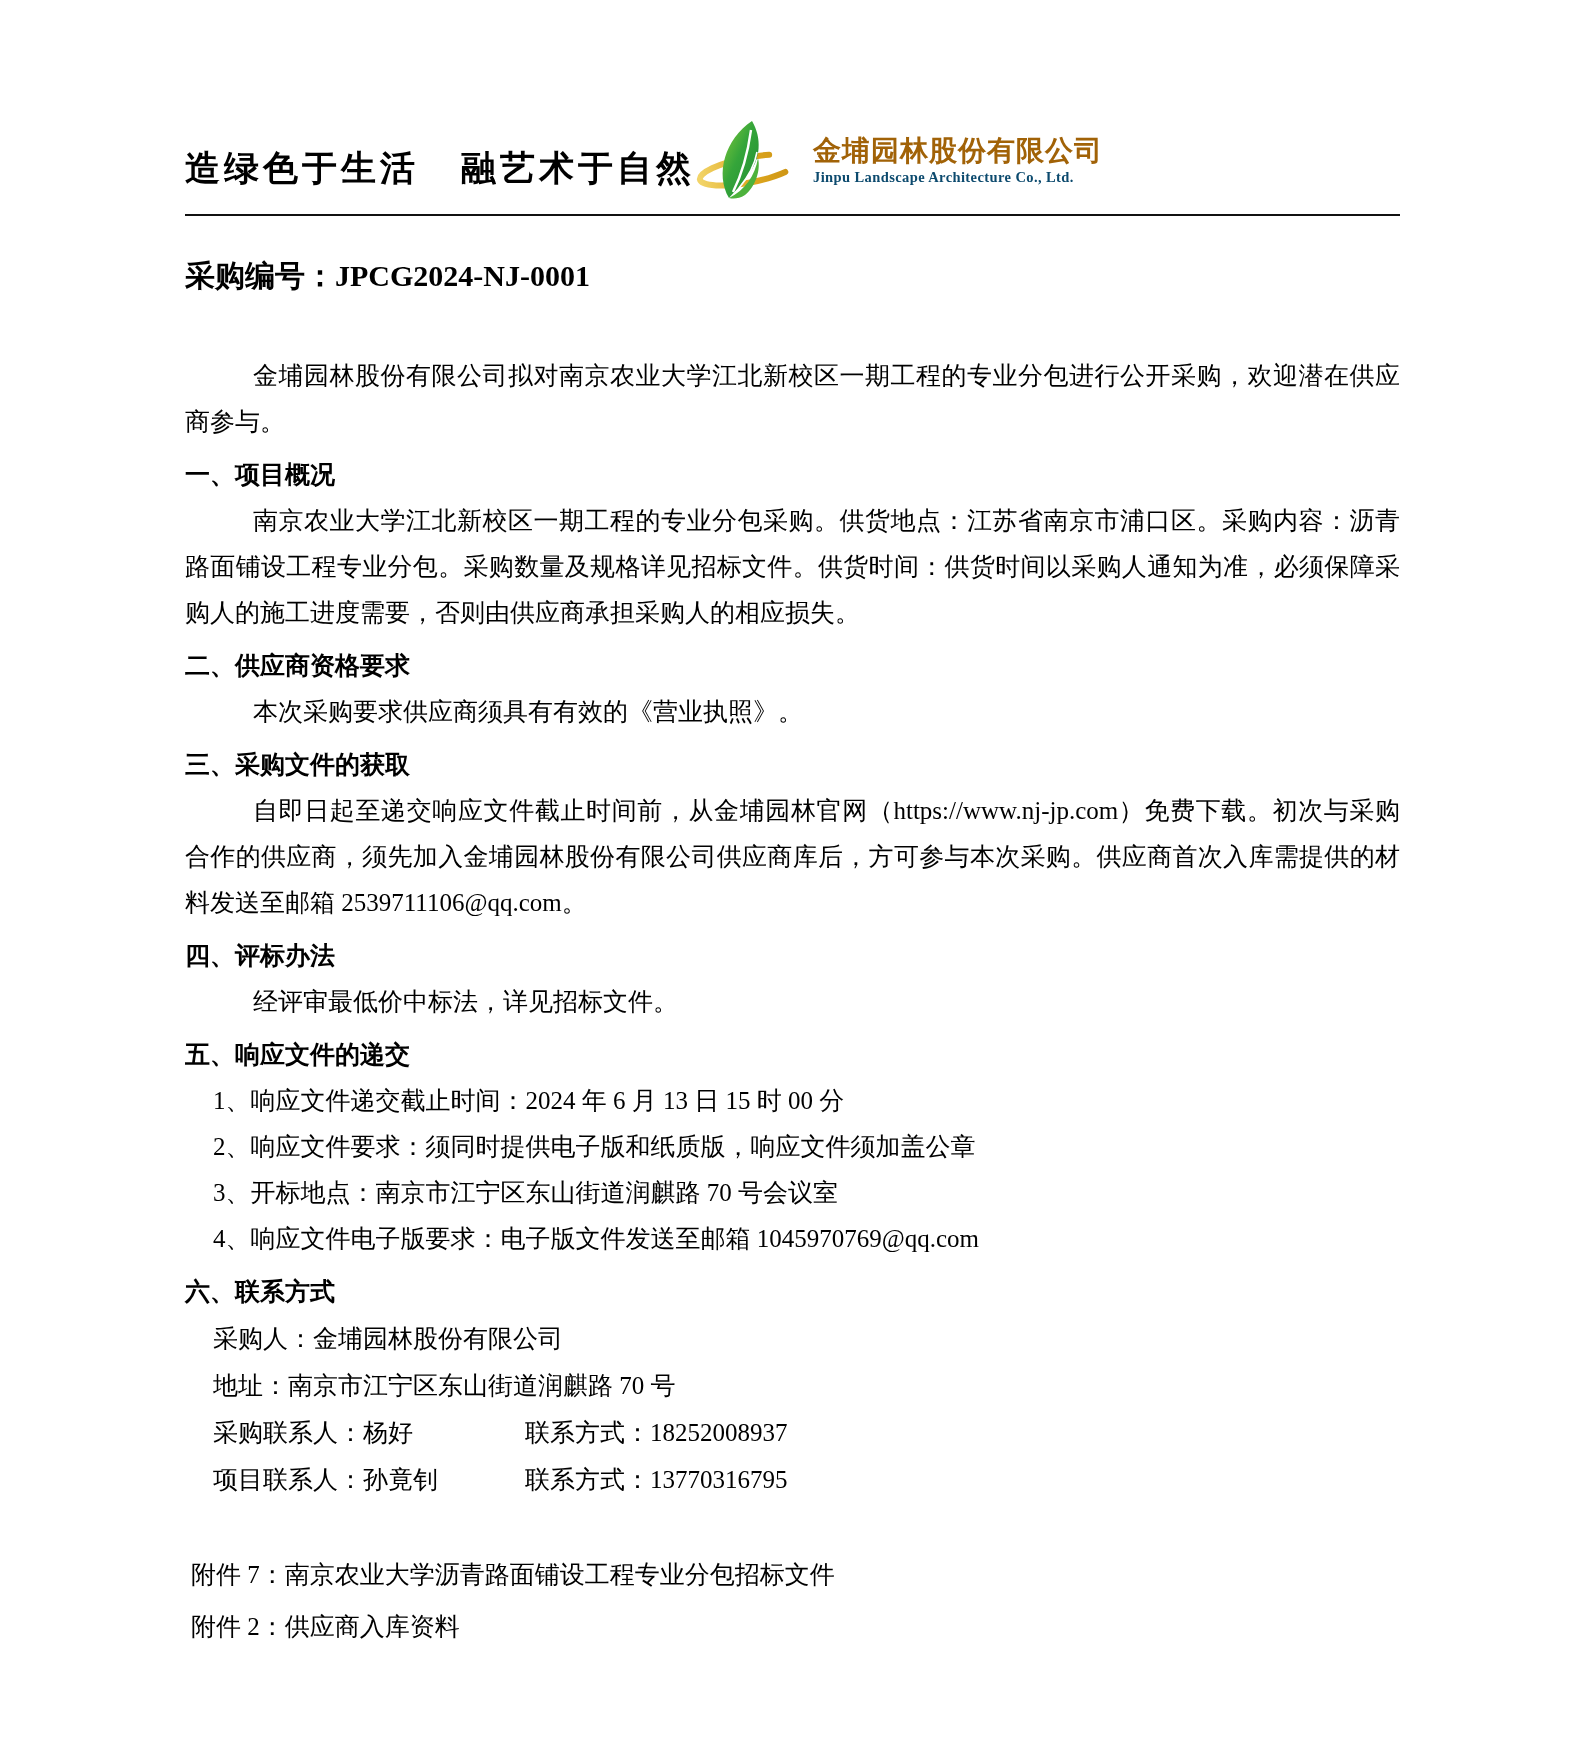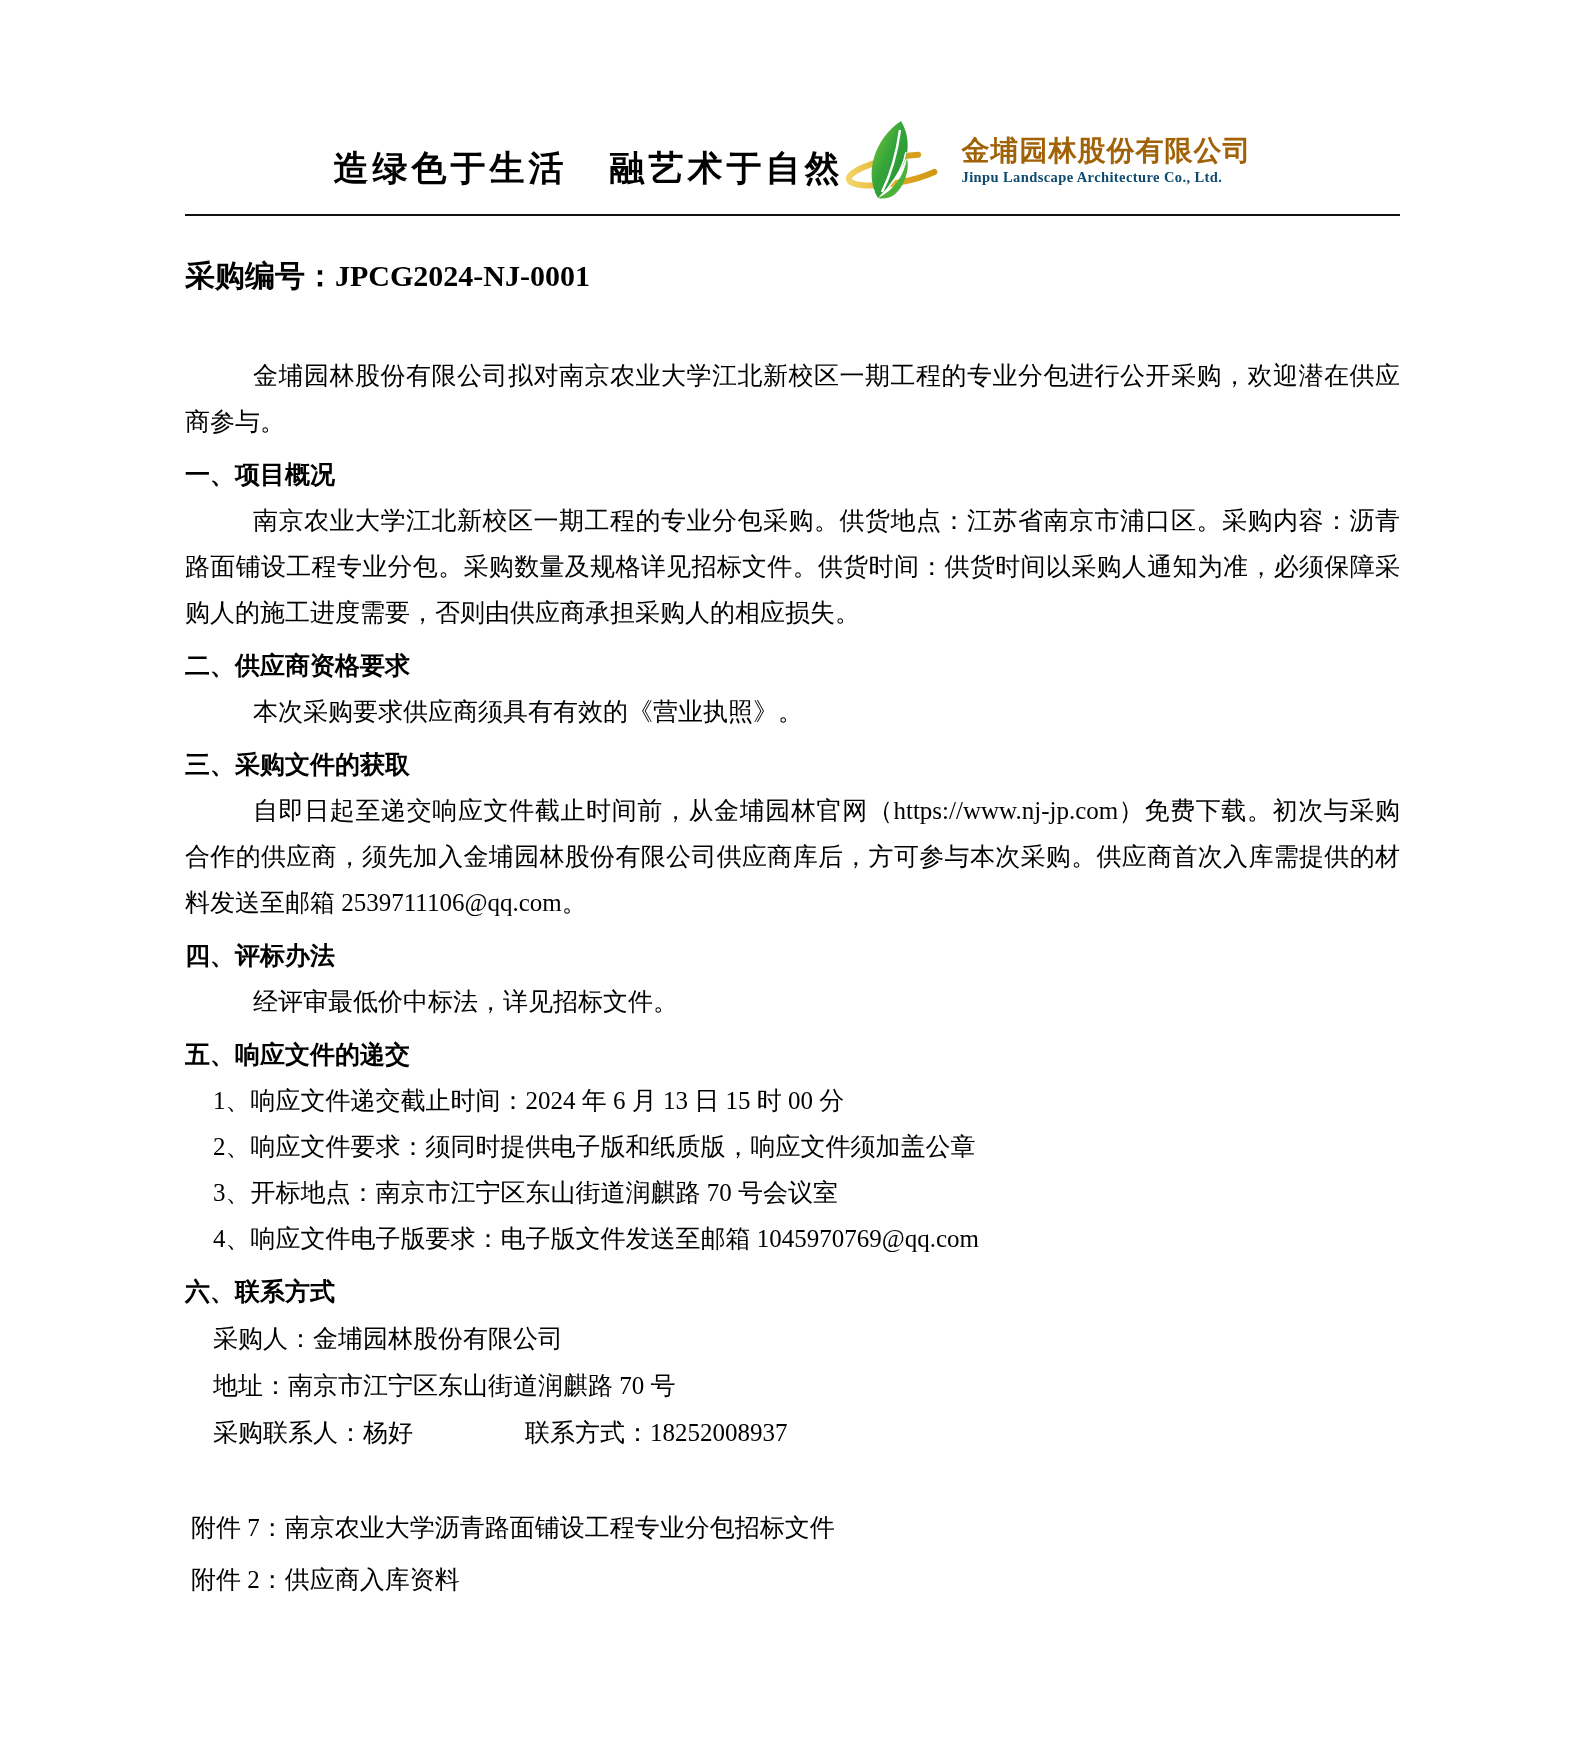--- a/index.html
+++ b/index.html
@@ -12,21 +12,21 @@
     overflow: hidden;
   }
   .page {
     width: 1587px;
     height: 1741px;
     padding: 118px 187px 0 185px;
   }
   
   .header-row {
     display: flex;
-    justify-content: center;
+    justify-content: flex-start;
     align-items: flex-end;
   }
   .slogan {
     font-size: 35px;
     font-weight: 900;
     letter-spacing: 4px;
     padding-bottom: 10px;
     white-space: nowrap;
   }
   .slogan .slogan-gap { display: inline-block; width: 42px; }
@@ -142,20 +142,24 @@
     <p class="item">3、开标地点：南京市江宁区东山街道润麒路 70 号会议室</p>
     <p class="item">4、响应文件电子版要求：电子版文件发送至邮箱 1045970769@qq.com</p>
 
     <h3 class="sec-title">六、联系方式</h3>
     <p class="contact-line">采购人：金埔园林股份有限公司</p>
     <p class="contact-line">地址：南京市江宁区东山街道润麒路 70 号</p>
     <div class="contact-row">
       <span class="col1">采购联系人：杨好</span>
       <span>联系方式：18252008937</span>
     </div>
+    <div class="contact-row">
+      <span class="col1">项目联系人：孙竟钊</span>
+      <span>联系方式：13770316795</span>
+    </div>
 
     <div class="attachments">
       <p class="attachment-line">附件 7：南京农业大学沥青路面铺设工程专业分包招标文件</p>
       <p class="attachment-line">附件 2：供应商入库资料</p>
     </div>
   </div>
 
 </div>
 
 </body></html>

